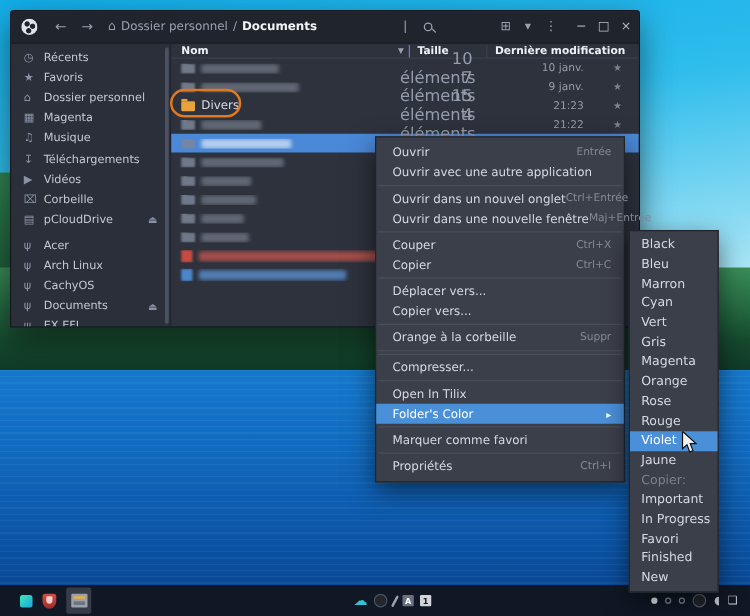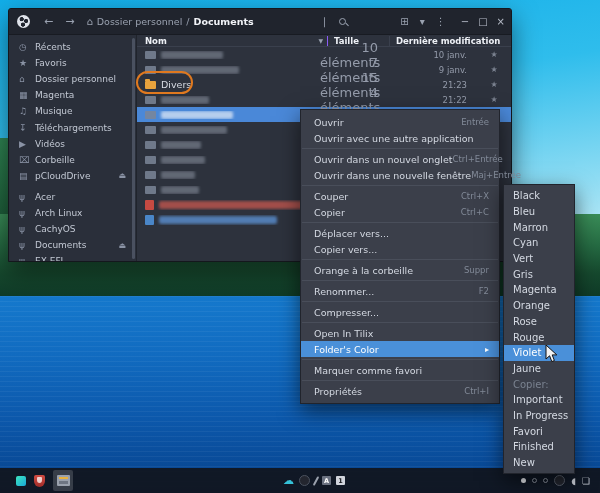--- a/index.html
+++ b/index.html
@@ -383,24 +383,20 @@
       </div>
       <div class="mi">
         <span>Copier vers...</span>
       </div>
       <div class="sep"></div>
       <div class="mi">
         <span>Orange à la corbeille</span>
         <span class="sc">Suppr</span>
       </div>
       <div class="sep"></div>
-      <div class="mi">
-        <span>Renommer...</span>
-        <span class="sc">F2</span>
-      </div>
       <div class="sep"></div>
       <div class="mi">
         <span>Compresser...</span>
       </div>
       <div class="sep"></div>
       <div class="mi">
         <span>Open In Tilix</span>
       </div>
       <div class="mi hl">
         <span>Folder's Color</span>

